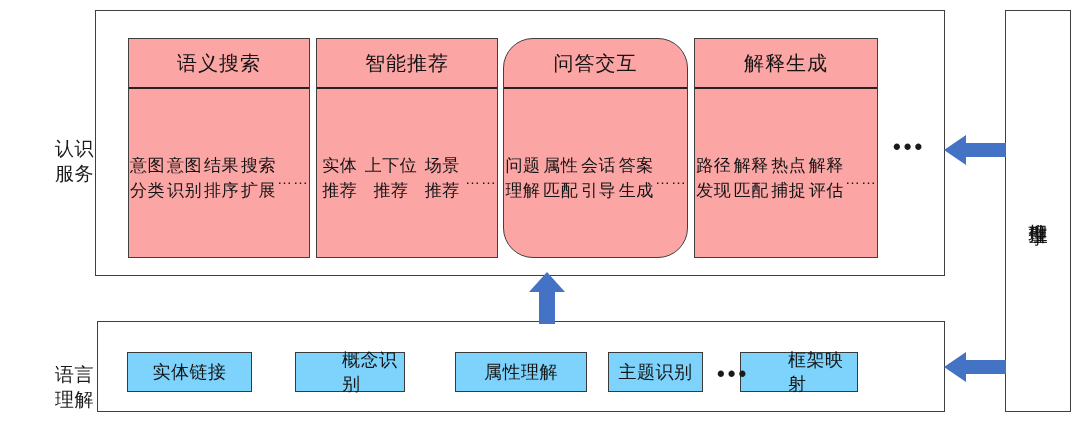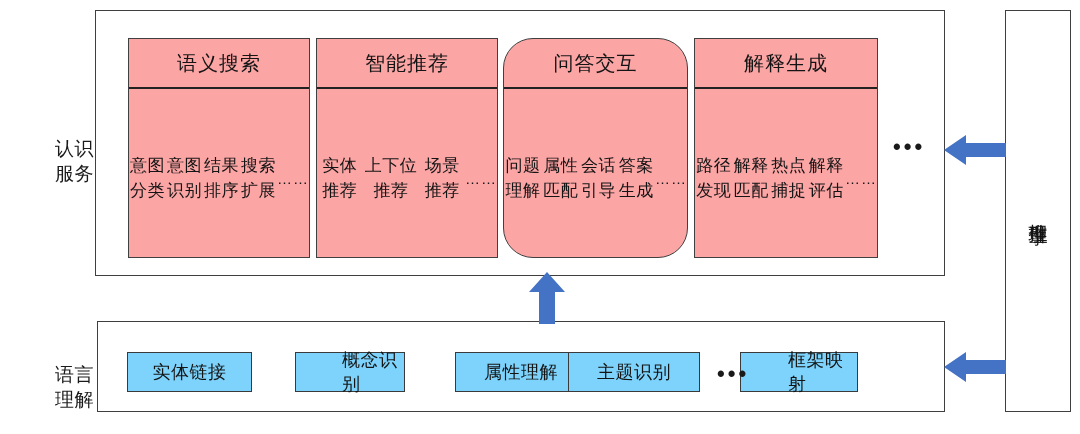--- a/index.html
+++ b/index.html
@@ -115,21 +115,21 @@
     display: flex;
     align-items: center;
     justify-content: center;
     font-size: 18px;
     color: #141414;
     letter-spacing: 0.5px;
   }
   #lang-0 { left: 127px; width: 125px; }
   #lang-1 { left: 295px; width: 110px; padding-left: 46px; }
   #lang-2 { left: 455px; width: 132px; }
-  #lang-3 { left: 568px; width: 132px; }
+  #lang-3 { left: 608px; width: 95px; }
   #lang-4 { left: 740px; width: 118px; padding-left: 47px; }
 
   
   #panel-engine {
     position: absolute;
     left: 1005px;
     top: 10px;
     width: 66px;
     height: 402px;
     border: 1.5px solid #3f3f3f;

